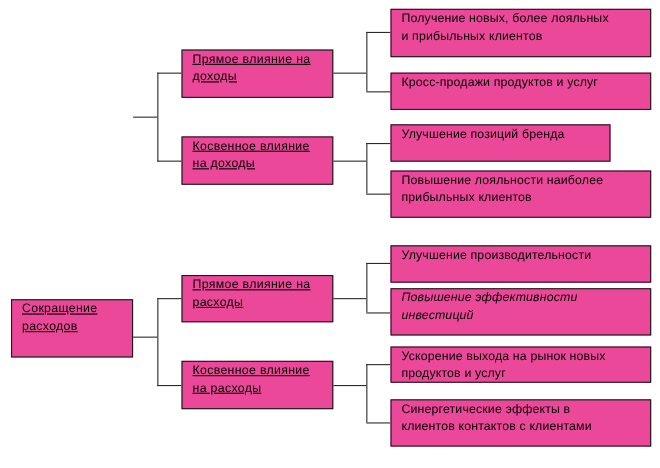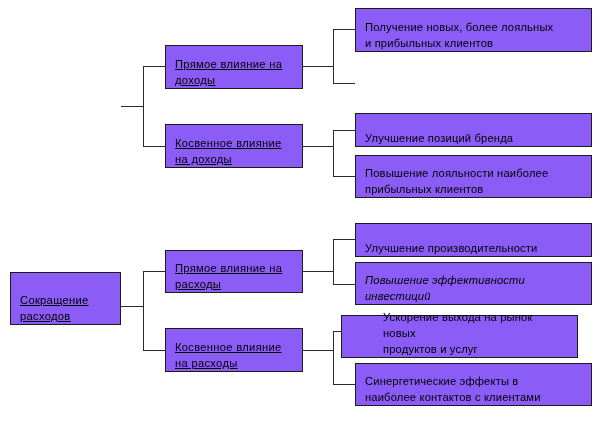--- a/index.html
+++ b/index.html
@@ -14,23 +14,23 @@
     position: relative;
     width: 600px;
     height: 425px;
     background: #ffffff;
     overflow: hidden;
   }
   .node {
     position: absolute;
     box-sizing: border-box;
     border: 1px solid #1b1b1b;
-    background: #8b5cf6;
+    background: #ec4899;
     display: flex;
-    align-items: flex-end;
+    align-items: flex-start;
     z-index: 2;
   }
   .node .node-label {
     display: block;
     width: 100%;
     padding: 0 9px;
     font-size: 11.2px;
     line-height: 16px;
     color: #000000;
     letter-spacing: 0.15px;
@@ -78,22 +78,25 @@
   <div class="connector h" style="left:303px; top:146px; width:30px;"></div>
   <div class="connector v" style="left:333px; top:130px; height:46px;"></div>
   <div class="connector h" style="left:333px; top:130px; width:22px;"></div>
   <div class="connector h" style="left:333px; top:176px; width:22px;"></div>
 
   <div class="node leaf" style="left:355px; top:8px; width:237px; height:44px;">
     <span class="node-label">Получение новых, более лояльных
 и прибыльных клиентов</span>
   </div>
 
+  <div class="node leaf" style="left:355px; top:66px; width:237px; height:34px;">
+    <span class="node-label">Кросс-продажи продуктов и услуг</span>
+  </div>
 
-  <div class="node leaf" style="left:355px; top:113px; width:237px; height:34px;">
+  <div class="node leaf" style="left:355px; top:113px; width:200px; height:34px;">
     <span class="node-label">Улучшение позиций бренда</span>
   </div>
 
   <div class="node root" style="left:10px; top:272px; width:111px; height:53px;">
     <span class="node-label">Сокращение
 расходов</span>
   </div>
 
   <div class="node leaf" style="left:355px; top:155px; width:237px; height:43px;">
     <span class="node-label">Повышение лояльности наиболее
@@ -127,23 +130,23 @@
 
   <div class="node leaf" style="left:355px; top:223px; width:237px; height:34px;">
     <span class="node-label">Улучшение производительности</span>
   </div>
 
   <div class="node leaf" style="left:355px; top:262px; width:237px; height:43px;font-style:italic;">
     <span class="node-label">Повышение эффективности
 инвестиций</span>
   </div>
 
-  <div class="node leaf" style="left:341px; top:315px; width:237px; height:43px;padding-left:32px;">
+  <div class="node leaf" style="left:355px; top:315px; width:237px; height:33px;">
     <span class="node-label">Ускорение выхода на рынок новых
 продуктов и услуг</span>
   </div>
 
   <div class="node leaf" style="left:355px; top:363px; width:237px; height:43px;">
     <span class="node-label">Синергетические эффекты в
-наиболее контактов с клиентами</span>
+клиентов контактов с клиентами</span>
   </div>
 
 </div>
 
 </body></html>

